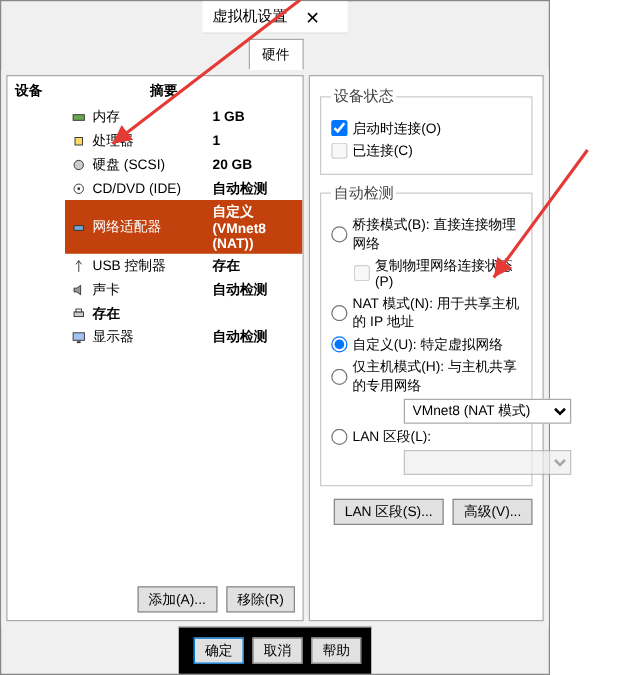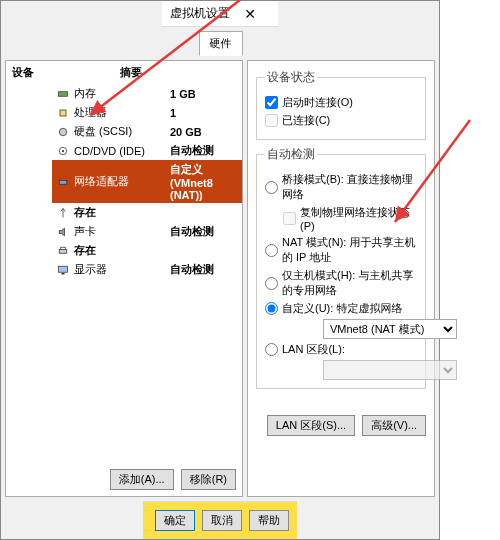--- a/index.html
+++ b/index.html
@@ -24,22 +24,22 @@
 .left-btns { padding: 6px; text-align: right; }
 .btn { padding: 2px 8px; border: 1px solid #888; background: #e1e1e1; cursor: pointer; margin-left: 4px; font-size: 11px; }
 .right-panel { flex: 1; border: 1px solid #aaa; background: #fff; padding: 8px; display: flex; flex-direction: column; gap: 6px; }
 fieldset { border: 1px solid #ccc; padding: 6px 8px 8px 8px; }
 legend { font-size: 12px; color: #444; padding: 0 2px; font-family: Liberation Serif, serif; }
 .chk, .rad { display: flex; align-items: center; gap: 4px; margin: 3px 0; }
 .chk input, .rad input { margin: 0; }
 .sub { margin-left: 18px; }
 select { width: 100%; padding: 2px; border: 1px solid #aaa; background: #fff; margin-left: 40px; }
 select:disabled { background: #eee; }
-.adv-btns { text-align: right; margin-top: 20px; }
-.footer { padding: 8px; text-align: right; background: #fde047; border-top: 1px solid #ddd; }
+.adv-btns { text-align: right; margin-top: 4px; }
+.footer { padding: 8px; text-align: right; background: #000000; border-top: 1px solid #ddd; }
 .ok { border: 1px solid #0078d7; }
 svg.icon-svg { width: 12px; height: 12px; }
 .arrow { position: absolute; pointer-events: none; }
 </style>
 </head>
 <body>
 
 <div class="dialog">
   <div class="titlebar">
     <div class="title">虚拟机设置</div>
@@ -102,20 +102,21 @@
             </span>
             <span class="name">网络适配器</span>
             <span class="summary">自定义 (VMnet8 (NAT))</span>
           </div>
           <div class="hw-row">
             <span class="icon">
               <svg class="icon-svg" viewBox="0 0 16 16">
                 <path d="M8 2v12M5 6l3-4 3 4" fill="none" stroke="#333"></path>
               </svg>
             </span>
+            <span class="name">USB 控制器</span>
             <span class="summary">存在</span>
           </div>
           <div class="hw-row">
             <span class="icon">
               <svg class="icon-svg" viewBox="0 0 16 16">
                 <path d="M3 6h3l4-3v10l-4-3H3z" fill="#999" stroke="#333"></path>
               </svg>
             </span>
             <span class="name">声卡</span>
             <span class="summary">自动检测</span>
@@ -167,26 +168,26 @@
           </label>
         <label class="chk sub">
             <input type="checkbox" disabled="" style="">
             <span>复制物理网络连接状态(P)</span>
           </label>
         <label class="rad">
             <input type="radio" name="nc" style="">
             <span>NAT 模式(N): 用于共享主机的 IP 地址</span>
           </label>
         <label class="rad">
-            <input type="radio" name="nc" style="">
-            <span>仅主机模式(H): 与主机共享的专用网络</span>
-          </label>
-        <label class="rad">
             <input type="radio" name="nc" checked="" style="">
             <span>自定义(U): 特定虚拟网络</span>
+          </label>
+        <label class="rad">
+            <input type="radio" name="nc" style="">
+            <span>仅主机模式(H): 与主机共享的专用网络</span>
           </label>
         <div class="sub">
           <select><option>VMnet8 (NAT 模式)</option></select>
         </div>
         <label class="rad">
             <input type="radio" name="nc" style="">
             <span>LAN 区段(L):</span>
           </label>
         <div class="sub">
           <select disabled=""><option></option></select>

